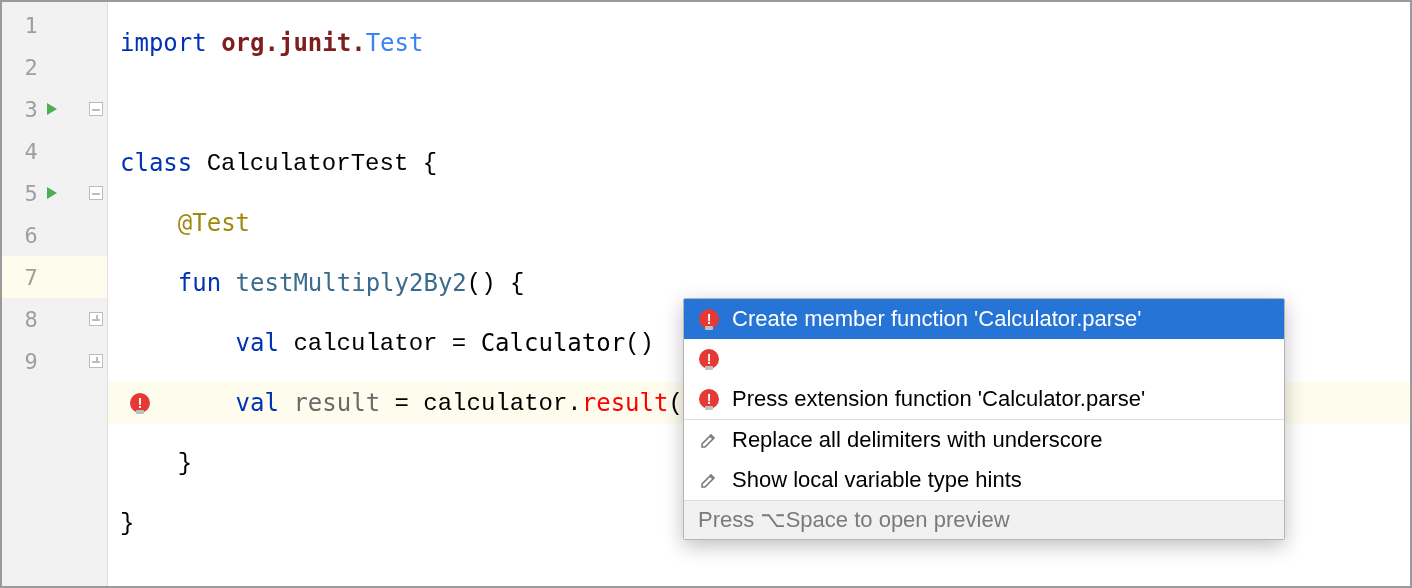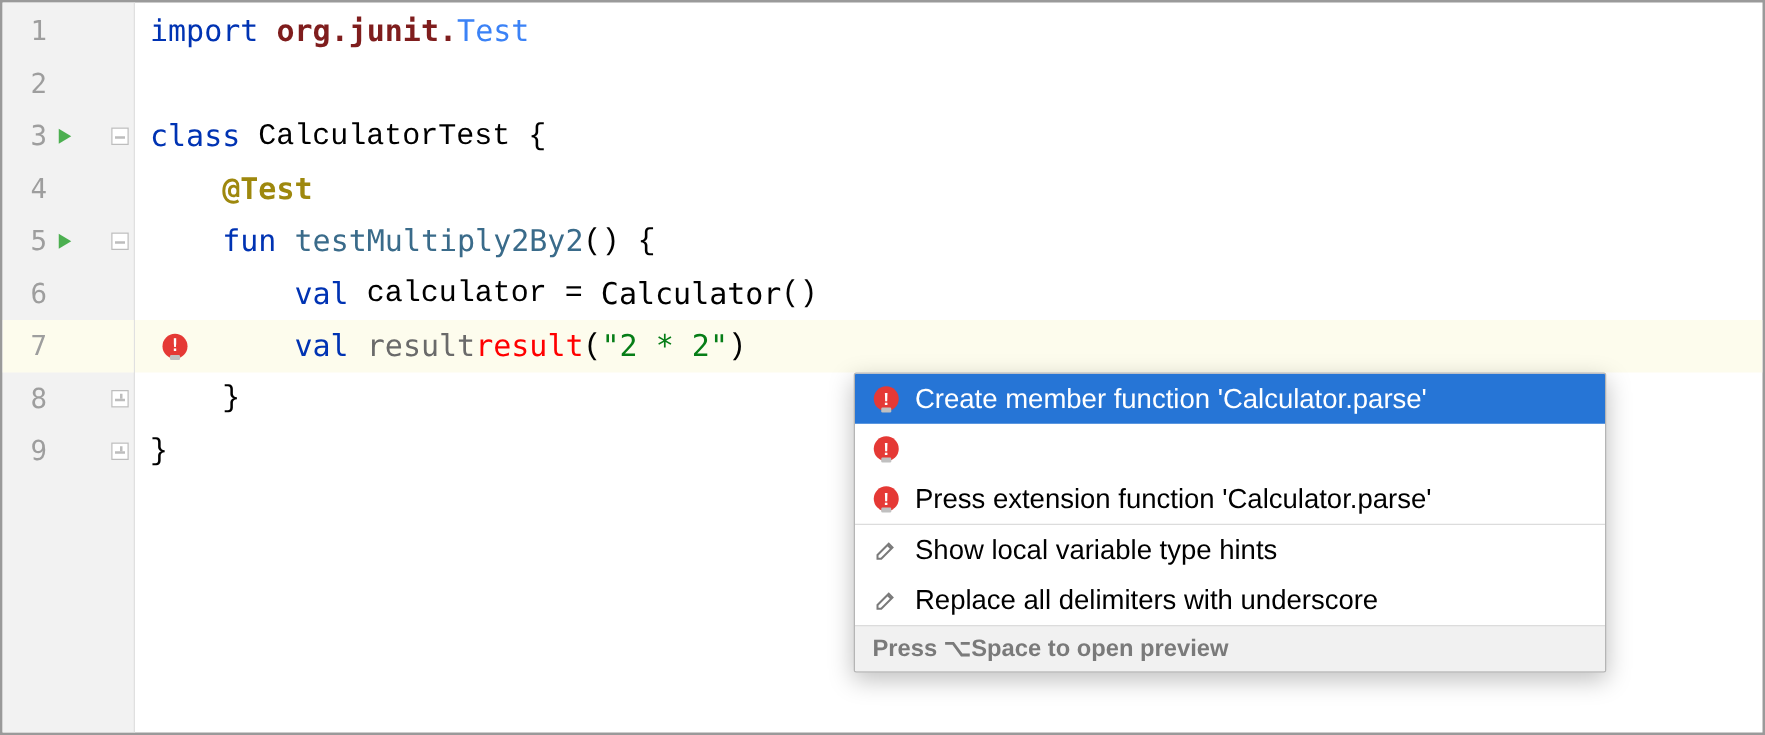--- a/index.html
+++ b/index.html
@@ -78,36 +78,37 @@
     position: relative;
   }
   .line {
     height: 42px;
     display: flex;
     align-items: center;
     padding-left: 12px;
     white-space: pre;
     position: relative;
     font-size: 24px;
+    margin-top: 18px;
   }
   .line.highlight {
     background: #fdfced;
   }
   .bulb-col {
     position: absolute;
     left: 22px;
     top: 50%;
     transform: translateY(-50%);
     display: flex;
     align-items: center;
   }
   .tok-keyword { color: #0033b3; }
   .tok-import-path { color: #7f1d1d; font-weight: bold; }
   .tok-class { color: #3b82f6; }
-  .tok-annotation { color: #9e880d; font-weight: bold; }
+  .tok-annotation { color: #9e880d; }
   .tok-fun-name { color: #3a6b8a; }
   .tok-type { color: #000000; }
   .tok-local { color: #6a6a6a; }
   .tok-error { color: #ff0000; }
   .tok-string { color: #067d17; }
   .tok-punct { color: #000000; font-family: Liberation Mono, monospace; }
 
   .popup {
     position: absolute;
     left: 681px;
@@ -134,24 +135,23 @@
     background: #2675d6;
     color: #ffffff;
   }
   .popup-sep {
     height: 1px;
     background: #dcdcdc;
   }
   .popup-footer {
     background: #f1f1f1;
     color: #7a7a7a;
-    font-size: 19px;
+    font-size: 22px;
     padding: 6px 14px;
     border-top: 1px solid #dcdcdc;
-    font-weight: bold;
   }
   .popup-icon { width: 22px; display:flex; align-items:center; justify-content:center; }
 
   .error-bulb {
     width: 20px; height: 20px; position: relative;
   }
   .error-bulb .circle {
     width: 20px; height: 20px; border-radius: 50%;
     background: #e53935; display:flex; align-items:center; justify-content:center;
   }
@@ -266,21 +266,21 @@
     </div>
 
     <div class="line">
       <span>        </span><span class="tok-keyword">val</span><span> </span><span class="tok-punct">calculator</span><span class="tok-punct"> = </span><span class="tok-type">Calculator</span><span class="tok-punct">()</span>
     </div>
 
     <div class="line highlight">
       <span class="bulb-col">
         <span class="error-bulb"><span class="circle"><span class="bang">!</span></span><span class="base"></span></span>
       </span>
-      <span>        </span><span class="tok-keyword">val</span><span> </span><span class="tok-local">result</span><span class="tok-error">result</span><span class="tok-punct">(</span><span class="tok-string">"2 * 2"</span><span class="tok-punct">)</span>
+      <span>        </span><span class="tok-keyword">val</span><span> </span><span class="tok-local">result</span><span class="tok-punct"> = calculator.</span><span class="tok-error">result</span><span class="tok-punct">(</span><span class="tok-string">"2 * 2"</span><span class="tok-punct">)</span>
     </div>
 
     <div class="line">
       <span>    </span><span class="tok-punct">}</span>
     </div>
 
     <div class="line">
       <span class="tok-punct">}</span>
     </div>
 
@@ -321,25 +321,25 @@
     <span>Press extension function 'Calculator.parse'</span>
   </div>
   <div class="popup-sep"></div>
   <div class="popup-item">
     <span class="popup-icon pencil-icon">
       <svg width="18" height="18" viewBox="0 0 18 18">
           <path d="M2 13 L11 4 L14 7 L5 16 L2 16 Z" fill="none" stroke="#7a7a7a" stroke-width="1.6"></path>
           <path d="M10 5 L13 8" stroke="#7a7a7a" stroke-width="1.6"></path>
         </svg>
     </span>
-    <span>Show local variable type hints</span>
+    <span>Replace all delimiters with underscore</span>
   </div>
   <div class="popup-item">
     <span class="popup-icon pencil-icon">
       <svg width="18" height="18" viewBox="0 0 18 18">
           <path d="M2 13 L11 4 L14 7 L5 16 L2 16 Z" fill="none" stroke="#7a7a7a" stroke-width="1.6"></path>
           <path d="M10 5 L13 8" stroke="#7a7a7a" stroke-width="1.6"></path>
         </svg>
     </span>
-    <span>Replace all delimiters with underscore</span>
+    <span>Show local variable type hints</span>
   </div>
   <div class="popup-footer">Press ⌥Space to open preview</div>
 </div>
 
 </body></html>

